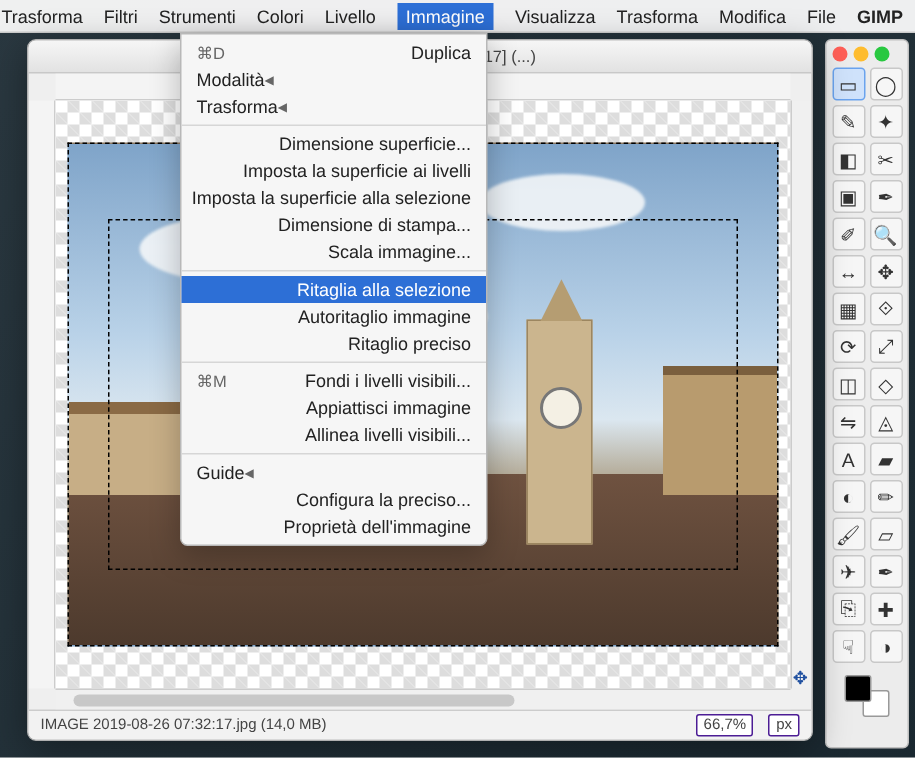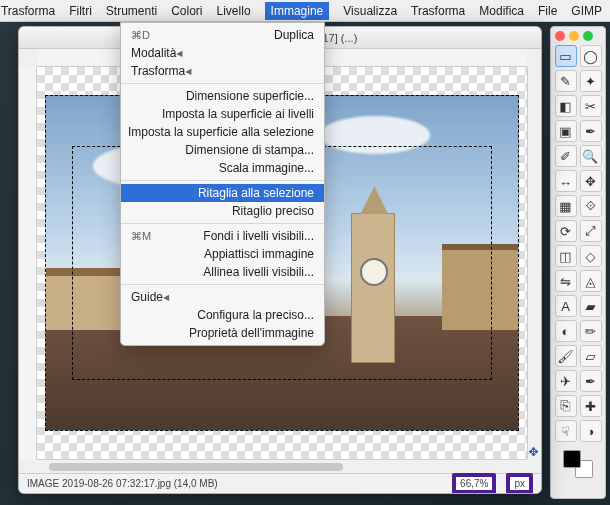--- a/index.html
+++ b/index.html
@@ -3,21 +3,21 @@
   <meta charset="utf-8">
   <style>
     * { margin: 0; padding: 0; box-sizing: border-box; font-family: -apple-system, "Lucida Grande", Arial, sans-serif; }
     body { width: 610px; height: 505px; background: linear-gradient(135deg,#2a3840,#1a2830); overflow: hidden; position: relative; }
 
     
     .menubar { position: absolute; top: 0; left: 0; right: 0; height: 22px;
       background: rgba(250,250,250,.95); display: flex; flex-direction: row-reverse;
       align-items: center; padding: 0 8px; gap: 14px; font-size: 12px; color: #222;
       border-bottom: 1px solid #ccc; }
-    .menubar .appname { font-weight: 400; text-align: center; }
+    .menubar .appname { font-weight: 700; text-align: center; }
     .menubar .open-menu { background: #2d6fd6; color: #fff; padding: 2px 6px; border-radius: 0; }
 
     
     .dropdown { position: absolute; top: 22px; left: 120px; width: 205px;
       background: #f6f6f6; border: 1px solid #b8b8b8; border-radius: 0 0 5px 5px;
       box-shadow: 0 6px 20px rgba(0,0,0,.25); font-size: 12px; padding: 3px 0; z-index: 50; }
     .dropdown .item { display: flex; flex-direction: row-reverse; align-items: center;
       justify-content: space-between; padding: 2px 10px; color: #222; white-space: nowrap; }
     .dropdown .item.sub::before { content: "◀"; font-size: 8px; margin-right: auto; color:#666; }
     .dropdown .item .short { color: #666; font-size: 11px; }
@@ -68,21 +68,21 @@
     .roofs{position:absolute;left:0;right:0;bottom:0;height:34%;
       background:linear-gradient(#6f5240,#4d3a2d);}
     .bldgL{position:absolute;left:0;bottom:30%;width:90px;height:62px;background:#c7ae86;border-top:8px solid #8a6a45;}
     .bldgR{position:absolute;right:0;bottom:30%;width:76px;height:86px;background:#b89b6e;border-top:6px solid #7a5f3e;}
     .selbox{position:absolute;left:26px;right:26px;top:50px;bottom:50px;border:1px dashed #000;}
     .scrollb-v{position:absolute;top:18px;right:0;bottom:14px;width:14px;background:#f0f0f0;border-left:1px solid #ccc;}
     .scrollb-h{position:absolute;left:18px;right:14px;bottom:0;height:14px;background:#f0f0f0;border-top:1px solid #ccc;}
     .scrollb-h::after{content:"";position:absolute;left:12px;top:3px;width:60%;height:8px;background:#c8c8c8;border-radius:4px;}
     .statusbar{height:20px;background:#f2f2f2;border-top:1px solid #ccc;display:flex;
       flex-direction:row-reverse;align-items:center;gap:10px;padding:0 8px;font-size:10px;color:#444;}
-    .statusbar .field{background:#fff;border:4px solid #4c1d95;padding:1px 4px;border-radius:2px;}
+    .statusbar .field{background:#fff;border:1px solid #4c1d95;padding:1px 4px;border-radius:2px;}
     .nav-icon{position:absolute;right:1px;bottom:15px;width:13px;height:13px;display:flex;align-items:center;justify-content:center;color:#2050a0;font-size:12px;}
   </style>
 </head>
 <body>
 
 <div class="menubar">
   <span class="appname">GIMP</span>
   <span>File</span>
   <span>Modifica</span>
   <span>Trasforma</span>
@@ -119,20 +119,23 @@
     </div>
   <div class="item">
       <span>Dimensione di stampa...</span>
     </div>
   <div class="item">
       <span>Scala immagine...</span>
     </div>
   <hr>
   <div class="item sel">
       <span>Ritaglia alla selezione</span>
+    </div>
+  <div class="item">
+      <span>Autoritaglio immagine</span>
     </div>
   <div class="item">
       <span>Ritaglio preciso</span>
     </div>
   <hr>
   <div class="item">
       <span>Fondi i livelli visibili...</span>
       <span class="short">⌘M</span>
     </div>
   <div class="item">

